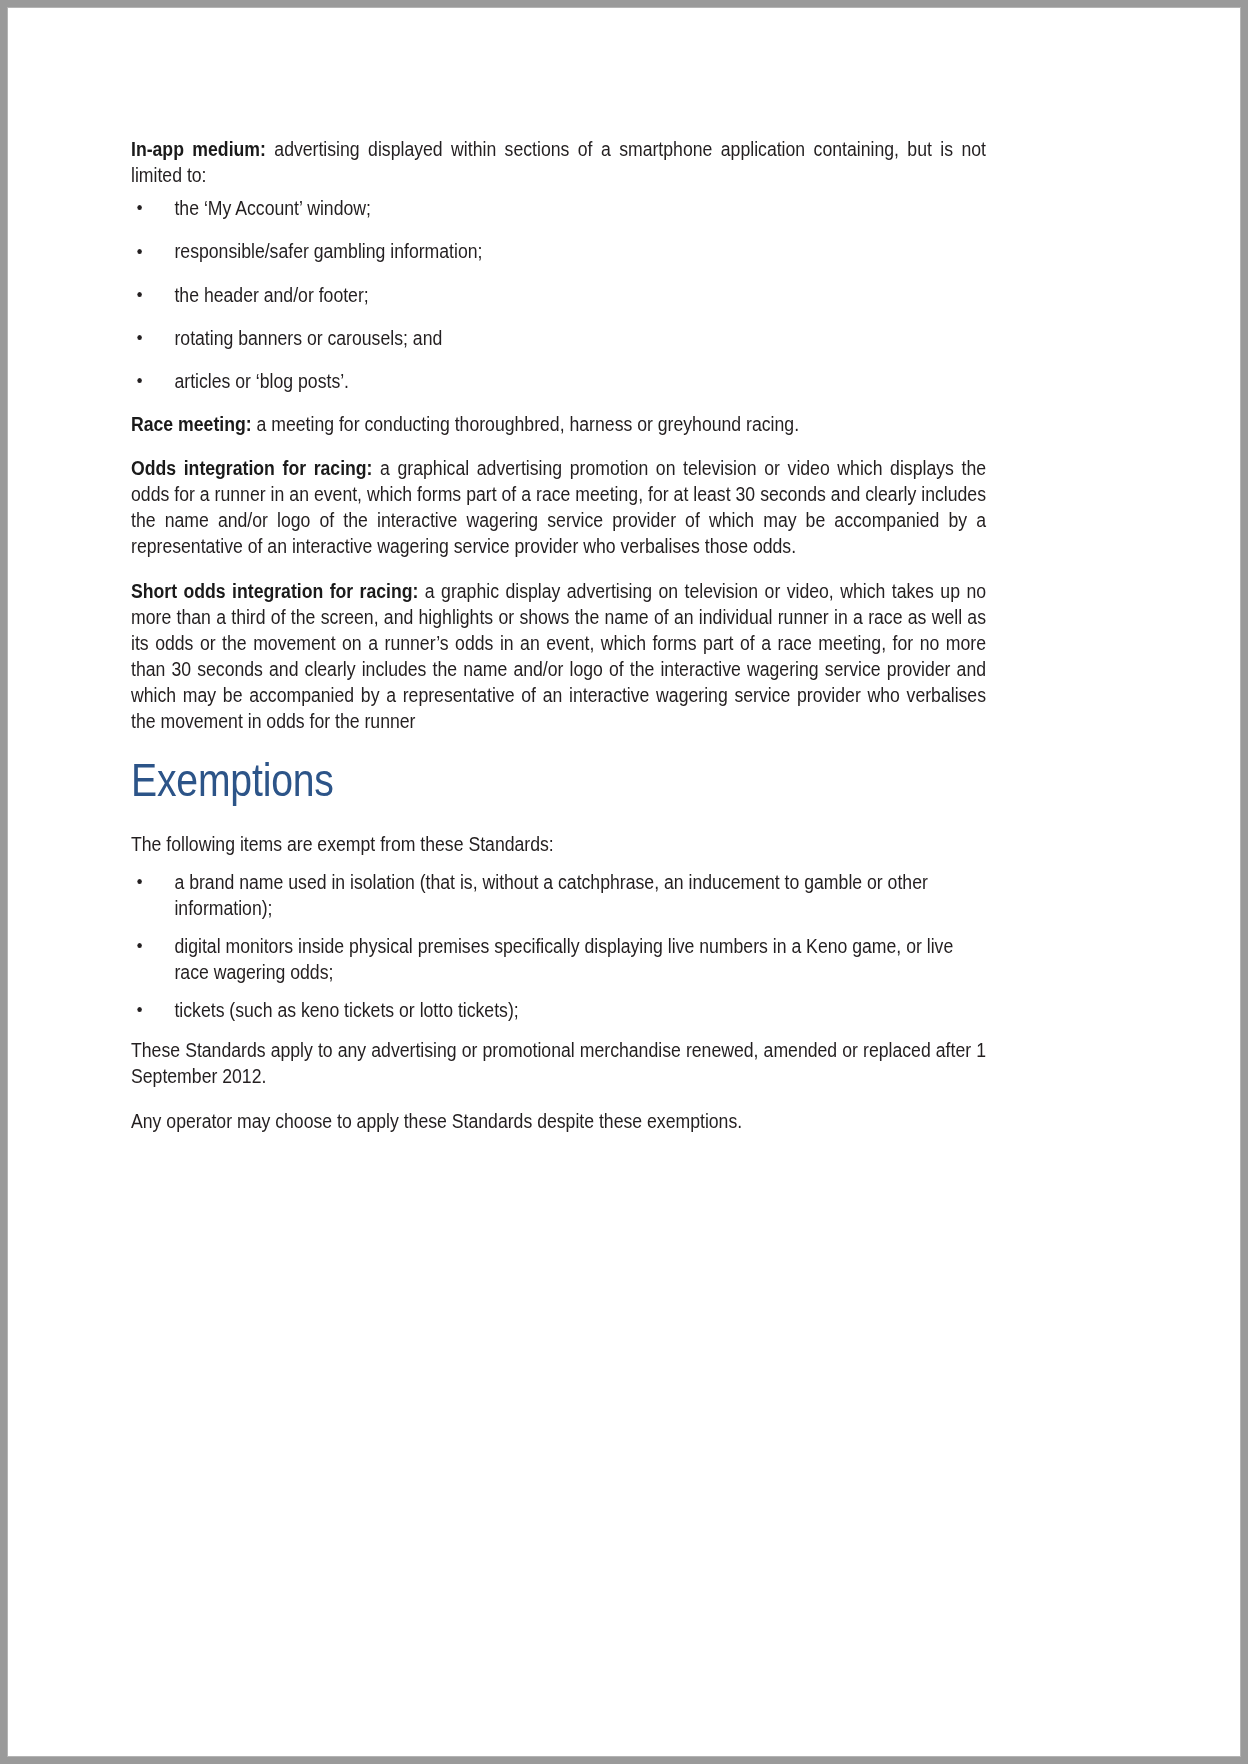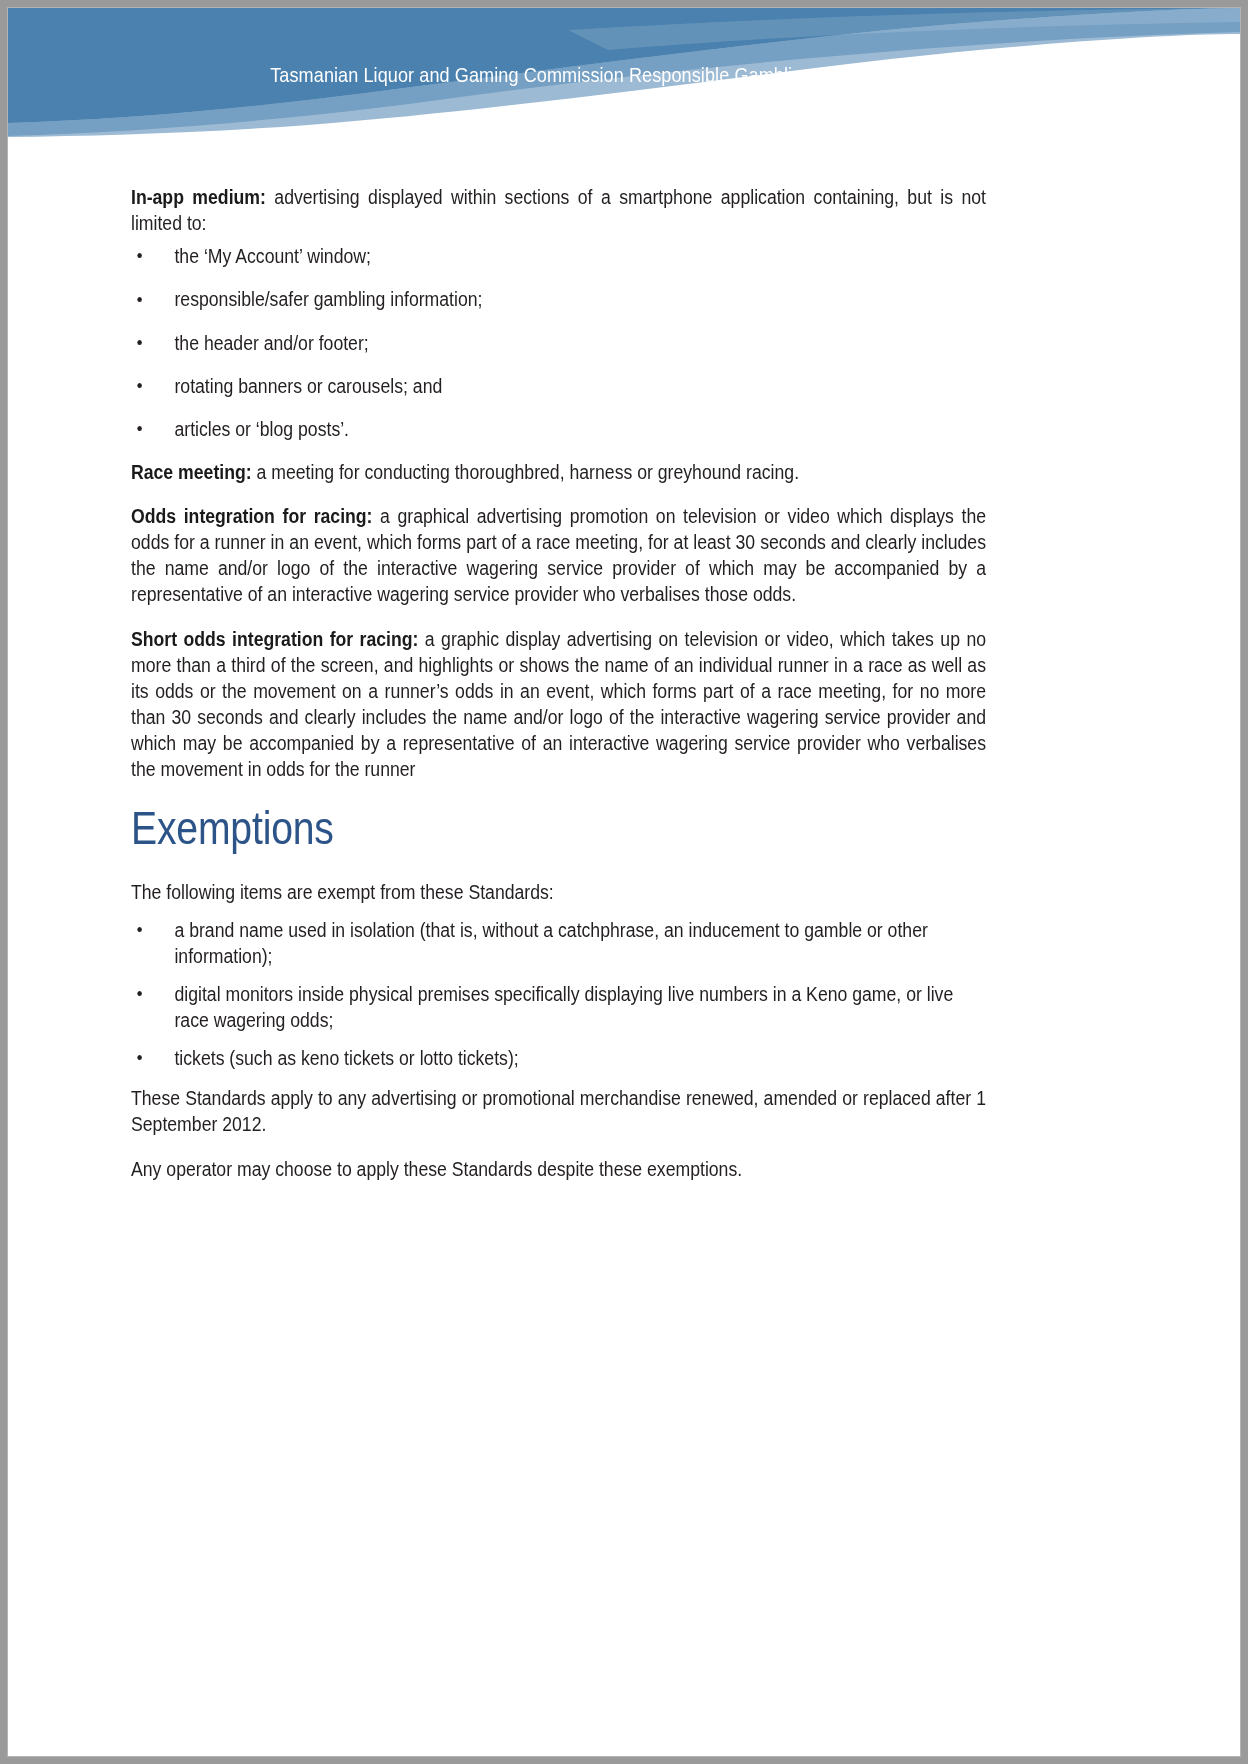--- a/index.html
+++ b/index.html
@@ -57,21 +57,20 @@
   
   .content {
     position: absolute;
     left: 123px;
     top: 128px;
     width: 855px;
     color: #231f20;
     font-size: 19.5px;
     line-height: 1.34;
     font-family: "Liberation Sans", sans-serif;
-    margin-top: 48px;
   }
   .content .squeeze {
     display: block;
     transform: scaleX(0.905);
     transform-origin: 0 0;
     width: 110.5%;
   }
 
   p.para {
     margin: 0 0 7px 0;
@@ -123,46 +122,20 @@
     line-height: 1.05;
     transform: scaleX(0.94);
     transform-origin: 0 50%;
   }
 </style>
 </head>
 <body>
 
 <div class="page">
 
-  <div class="header-band">
-    <svg width="1232" height="132" viewBox="0 0 1232 132" xmlns="http://www.w3.org/2000/svg">
-      <rect x="0" y="0" width="1232" height="132" fill="#ffffff"></rect>
-
-      <path d="M0,0 L1232,0 L1232,132 L1232,24
-               C1000,30 700,55 430,92
-               C300,110 140,124 0,128 Z" fill="#a8c4dc"></path>
-
-      <path d="M0,0 L1232,0
-               C1180,0 1020,8 860,24
-               C680,42 480,70 300,92
-               C190,105 90,112 0,115 Z" fill="#4a81ae"></path>
-
-      <path d="M0,115
-               C90,112 190,105 300,92
-               C480,70 680,42 860,24
-               C1020,8 1180,0 1232,0
-               L1232,26
-               C1150,26 990,38 840,56
-               C660,78 470,104 300,117
-               C190,125 90,128 0,129 Z" fill="#4a81ae" opacity="0.55"></path>
-
-      <path d="M560,22 C760,10 980,2 1232,0 L1232,14 C980,18 770,28 600,42 Z" fill="#ffffff" opacity="0.14"></path>
-    </svg>
-    <div class="header-title">Tasmanian Liquor and Gaming Commission Responsible Gambling Code of Practice 20</div>
-  </div>
 
   <div class="content">
     <div class="squeeze">
 
       <p class="para">
         <span class="term">In-app medium:</span><span> advertising displayed within sections of a smartphone application containing, but is not limited to:</span>
       </p>
 
       <ul class="bullets spaced">
         <li>

